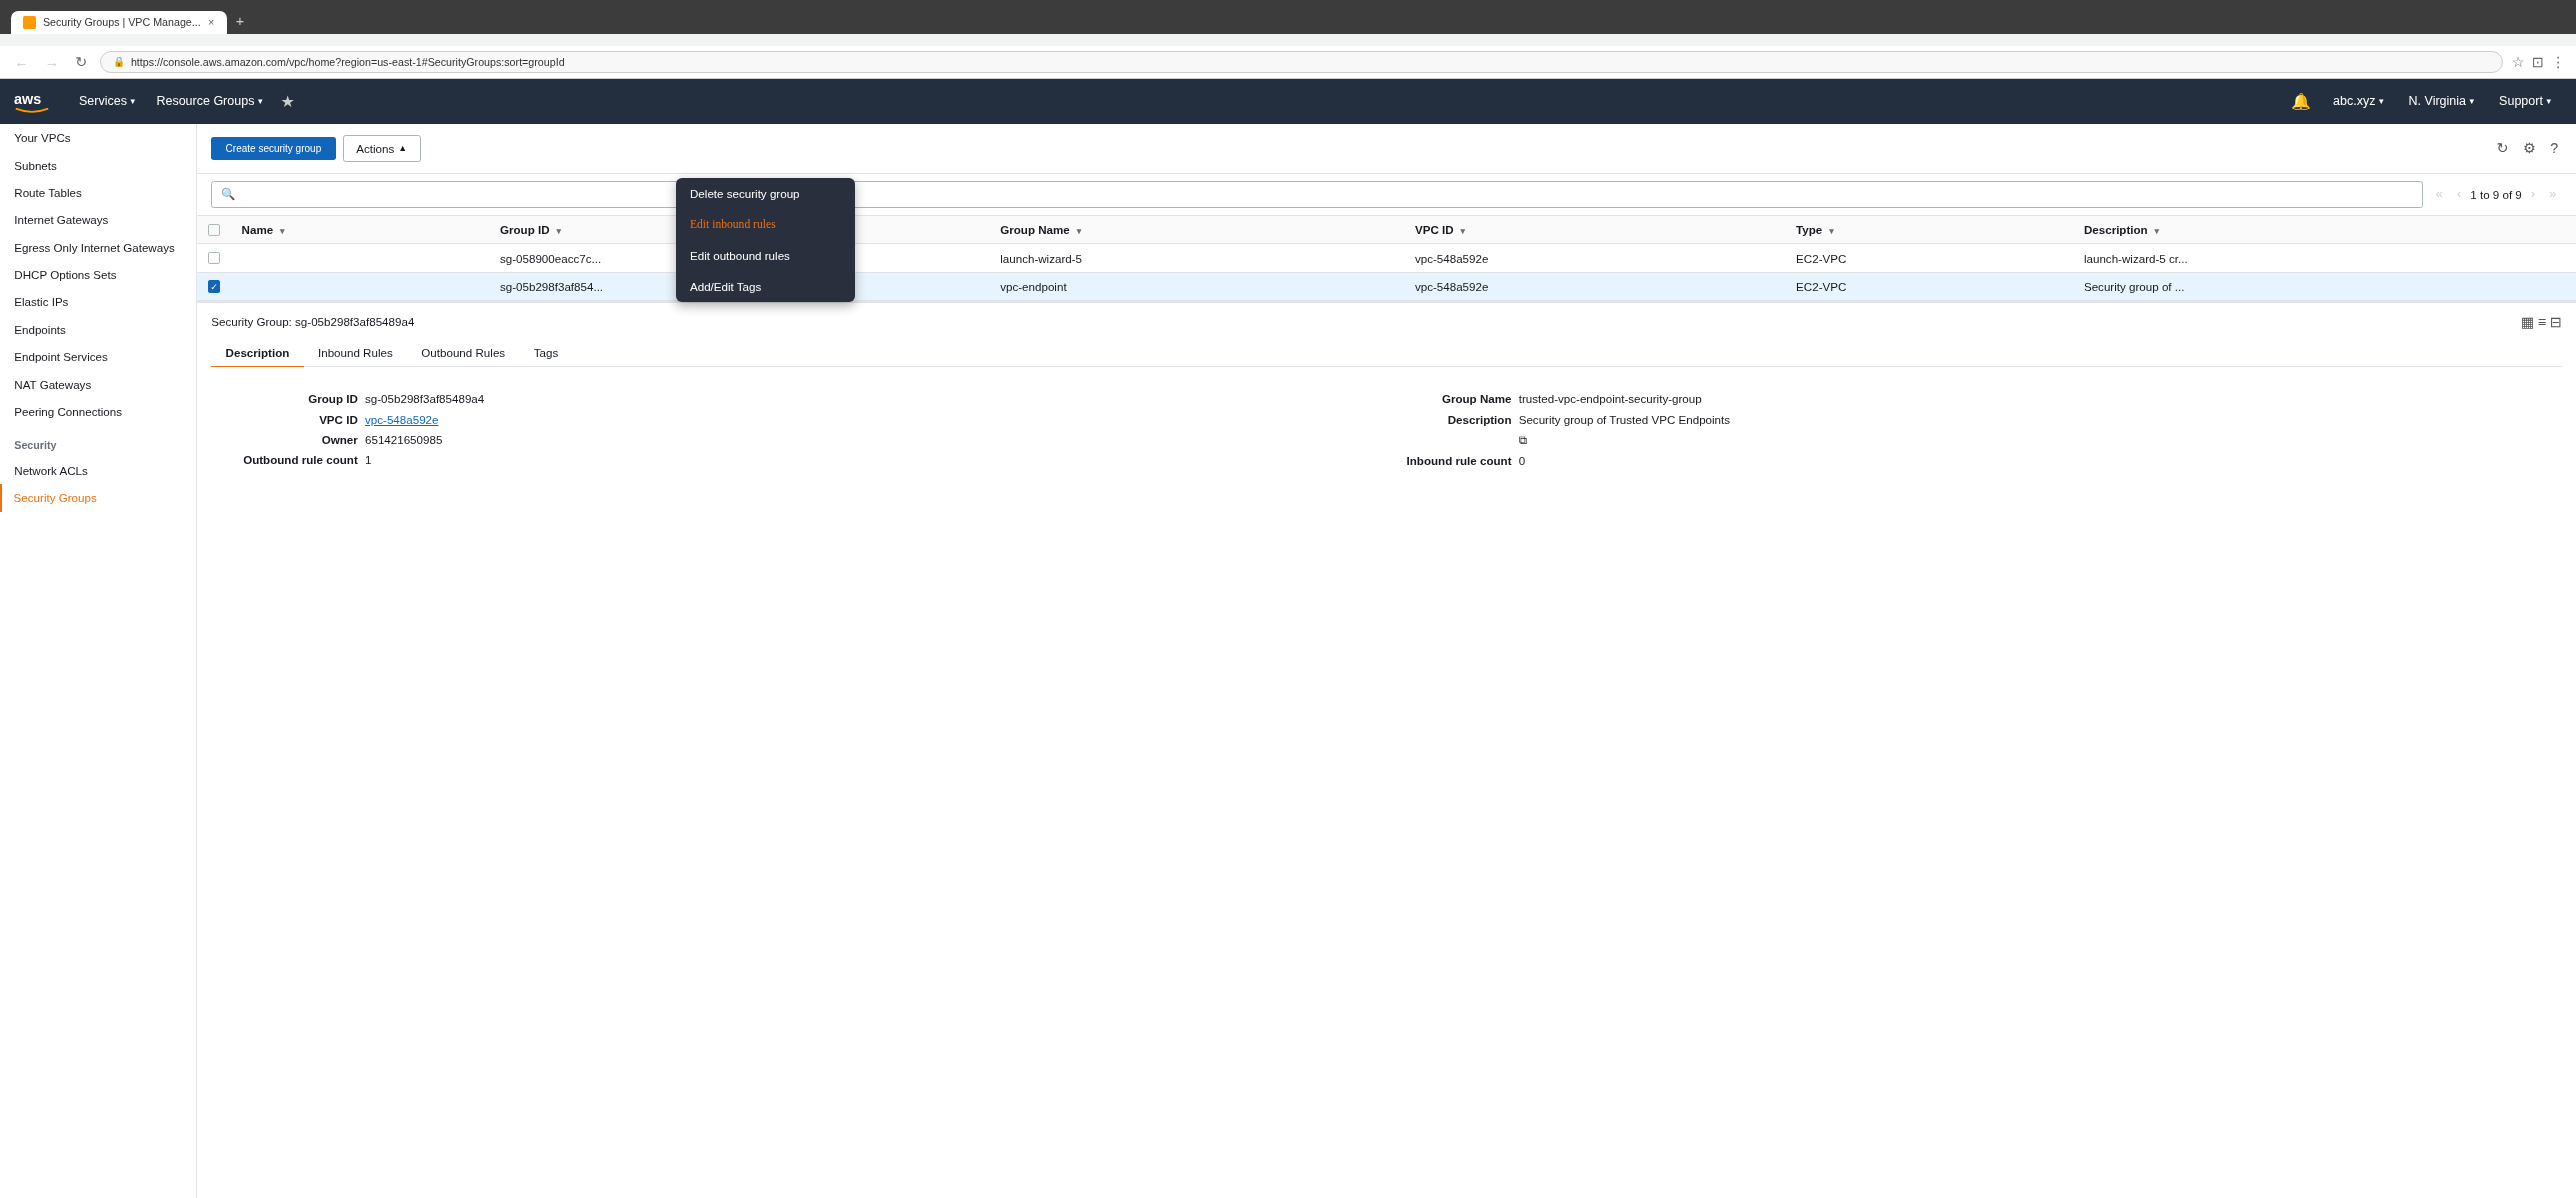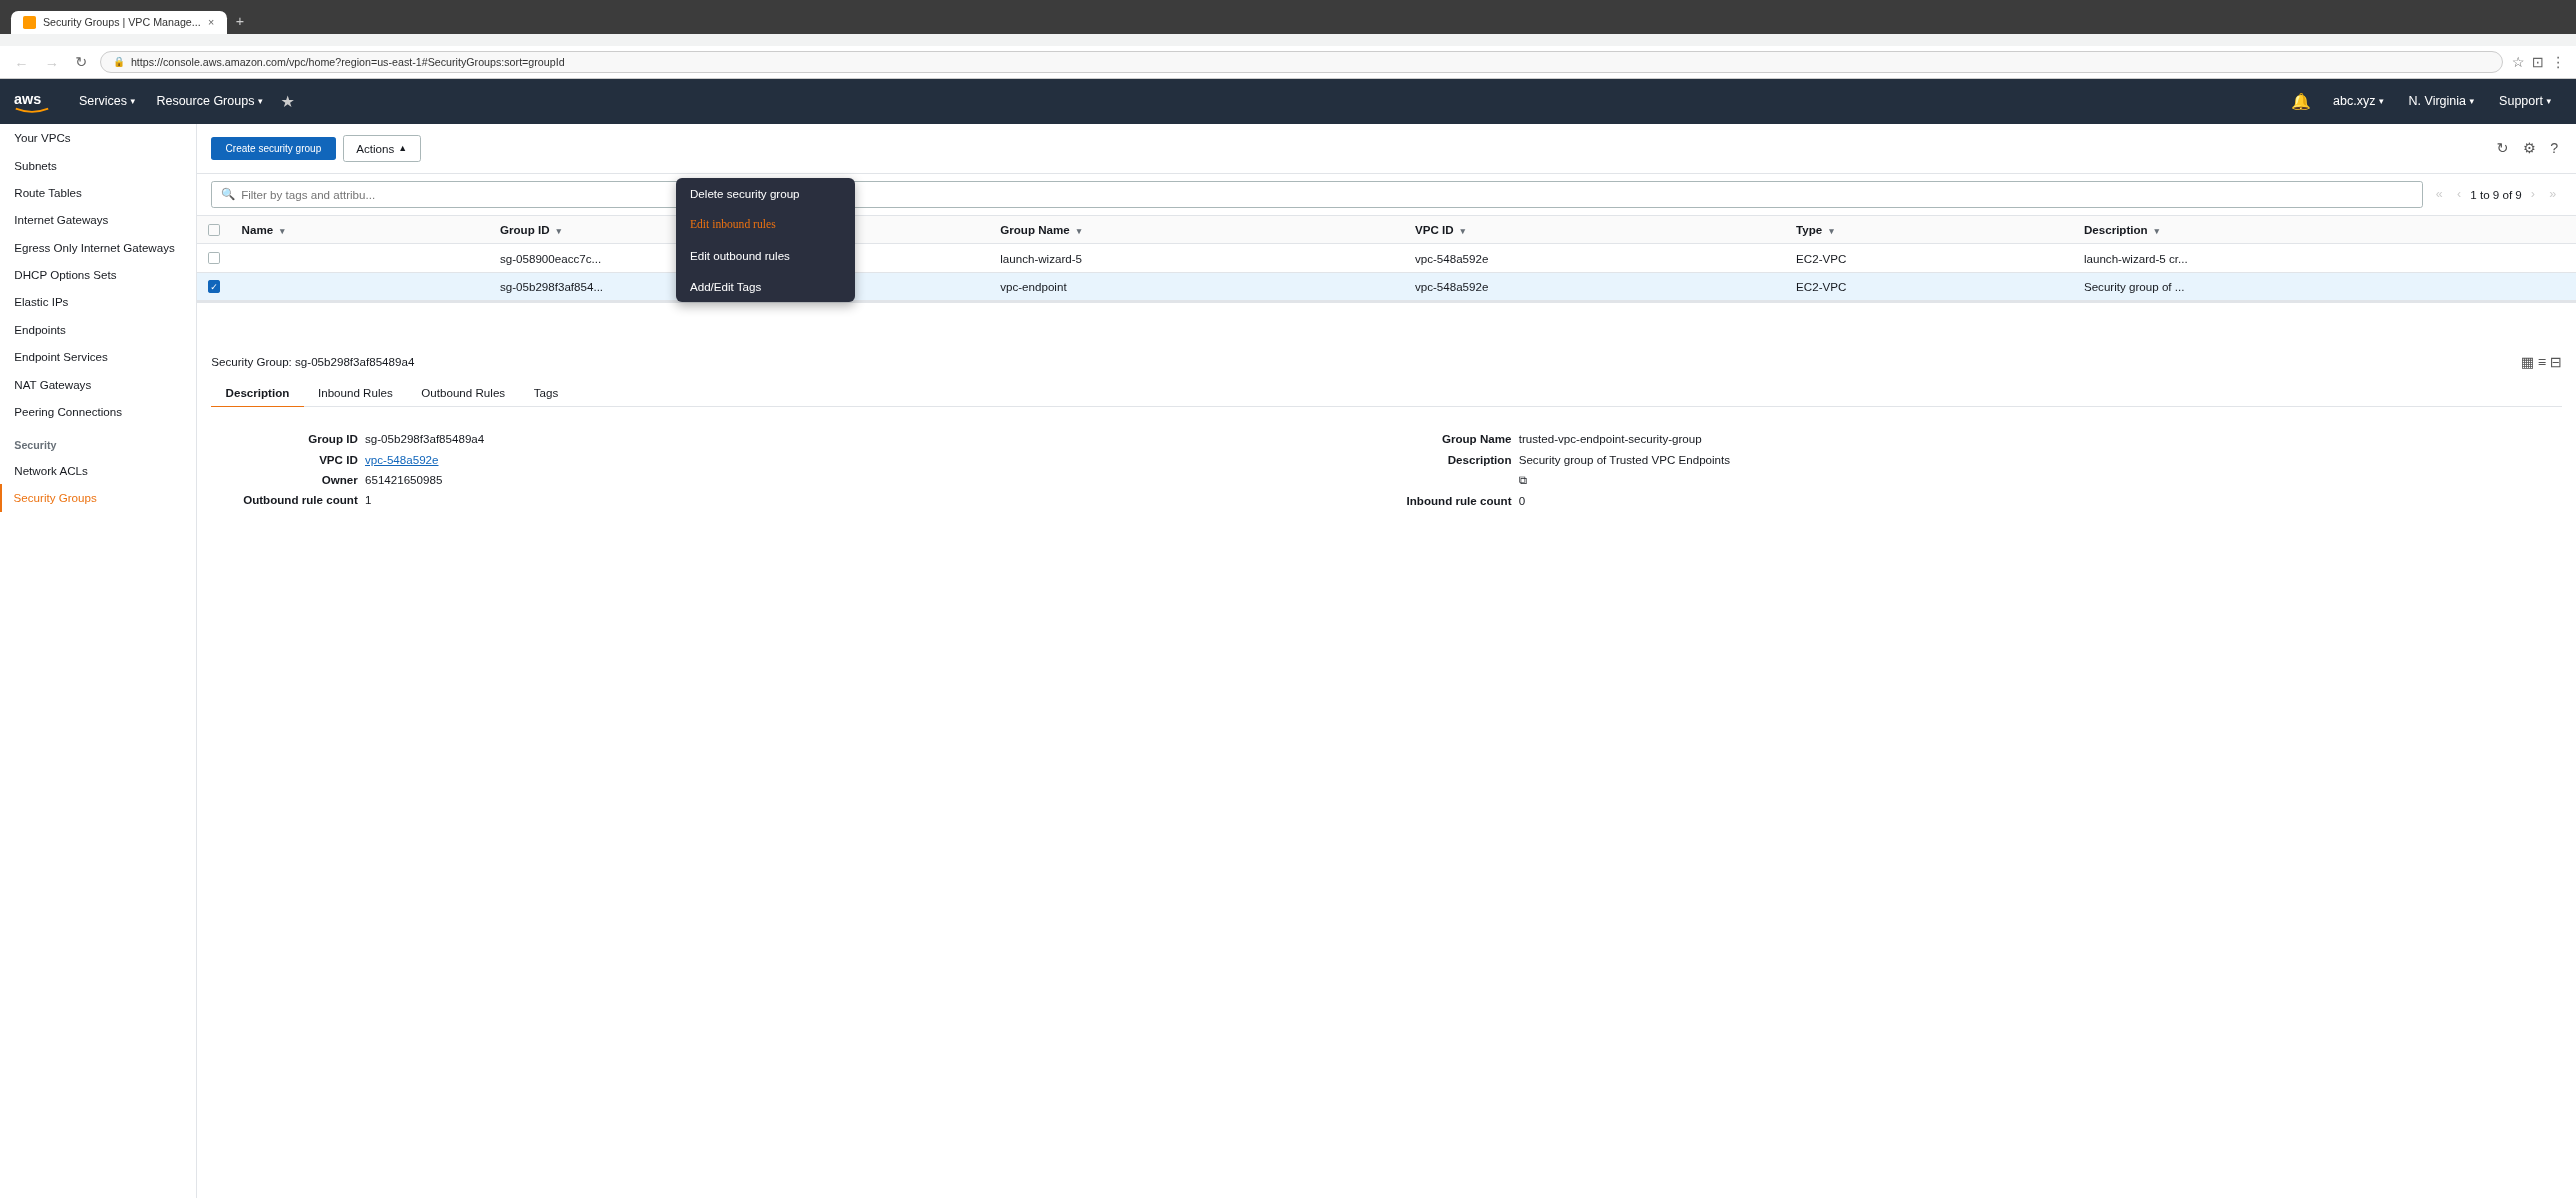--- a/index.html
+++ b/index.html
@@ -69,21 +69,21 @@
     th { background: #fafafa; border-bottom: 0.9px solid #e1e4e8; padding: 7.2px 10.7px; text-align: left; font-weight: 600; color: #16191f; white-space: nowrap; }
     th .sort-arrow { color: #687078; font-size: 9px; margin-left: 3.6px; }
     td { padding: 7.2px 10.7px; border-bottom: 0.9px solid #e1e4e8; color: #16191f; }
     tr.selected td { background: #e8f4fd; }
     .checkbox { width: 12.5px; height: 12.5px; border: 0.9px solid #aab7b8; border-radius: 1.8px; cursor: pointer; }
     .checkbox.checked { background: #1166bb; border-color: #1166bb; display: flex; align-items: center; justify-content: center; color: #fff; font-size: 9px; }
     .col-checkbox { width: 27px; }
 
     
     .detail-panel { padding: 10.7px 14.3px; border-top: 2.7px solid #e1e4e8; }
-    .detail-header { display: flex; align-items: center; justify-content: space-between; margin-bottom: 9px; margin-top: 40px; }
+    .detail-header { display: flex; align-items: center; justify-content: space-between; margin-bottom: 9px; }
     .detail-title { font-size: 11.6px; font-weight: 500; color: #16191f; }
     .detail-view-icons { display: flex; gap: 3.6px; color: #555; }
     .detail-view-icon { cursor: pointer; font-size: 14.3px; }
 
     
     .tabs { display: flex; border-bottom: 0.9px solid #e1e4e8; margin-bottom: 14.3px; }
     .tab { padding: 7.2px 14.3px; font-size: 11.6px; cursor: pointer; color: #16191f; border-bottom: 1.8px solid transparent; margin-bottom: -0.9px; }
     .tab.active { border-bottom: 1.8px solid #ec7211; font-weight: 600; }
 
     
@@ -197,21 +197,20 @@
       <div class="toolbar-icons">
         <span class="toolbar-icon-btn">↻</span>
         <span class="toolbar-icon-btn">⚙</span>
         <span class="toolbar-icon-btn">?</span>
       </div>
     </div>
 
     <div class="filter-bar">
       <div class="filter-input">
         <span class="filter-search-icon">🔍</span>
-        <input type="text" placeholder="Filter by tags and attribu..." style="">
       </div>
       <div class="pagination">
         <span class="page-btn disabled">«</span>
         <span class="page-btn disabled">‹</span>
         <span>1 to 9 of 9</span>
         <span class="page-btn disabled">›</span>
         <span class="page-btn disabled">»</span>
       </div>
     </div>
 

